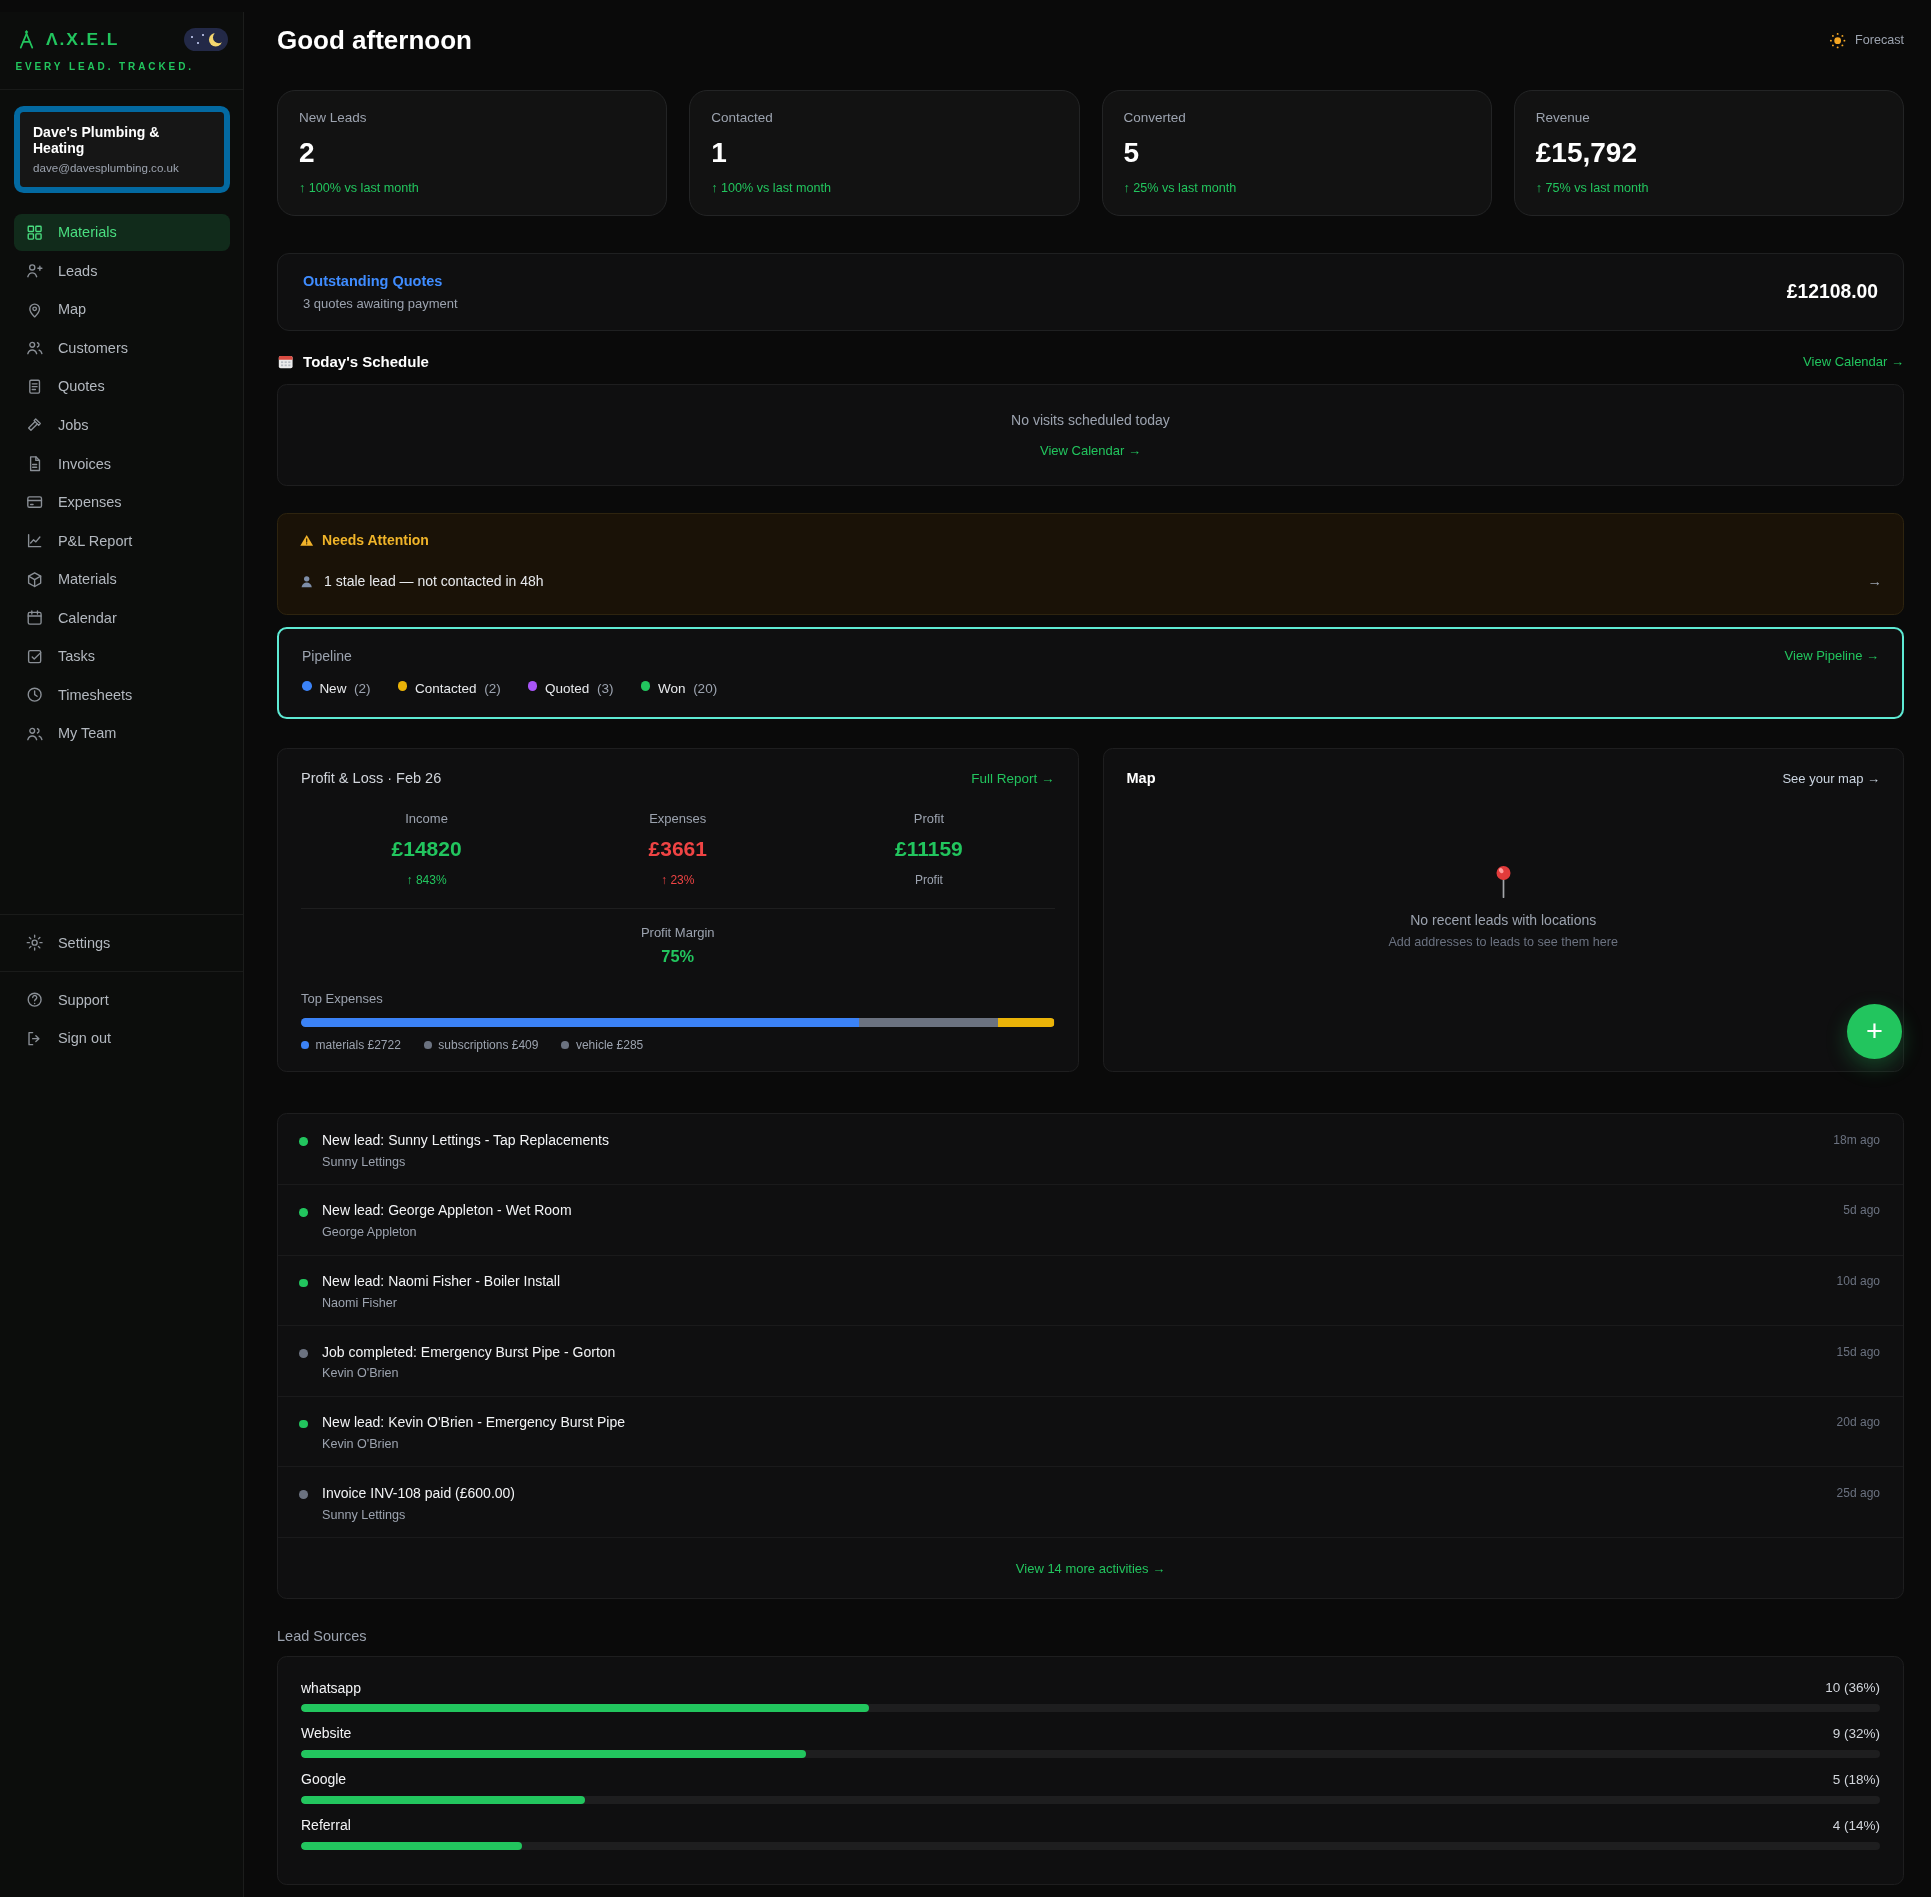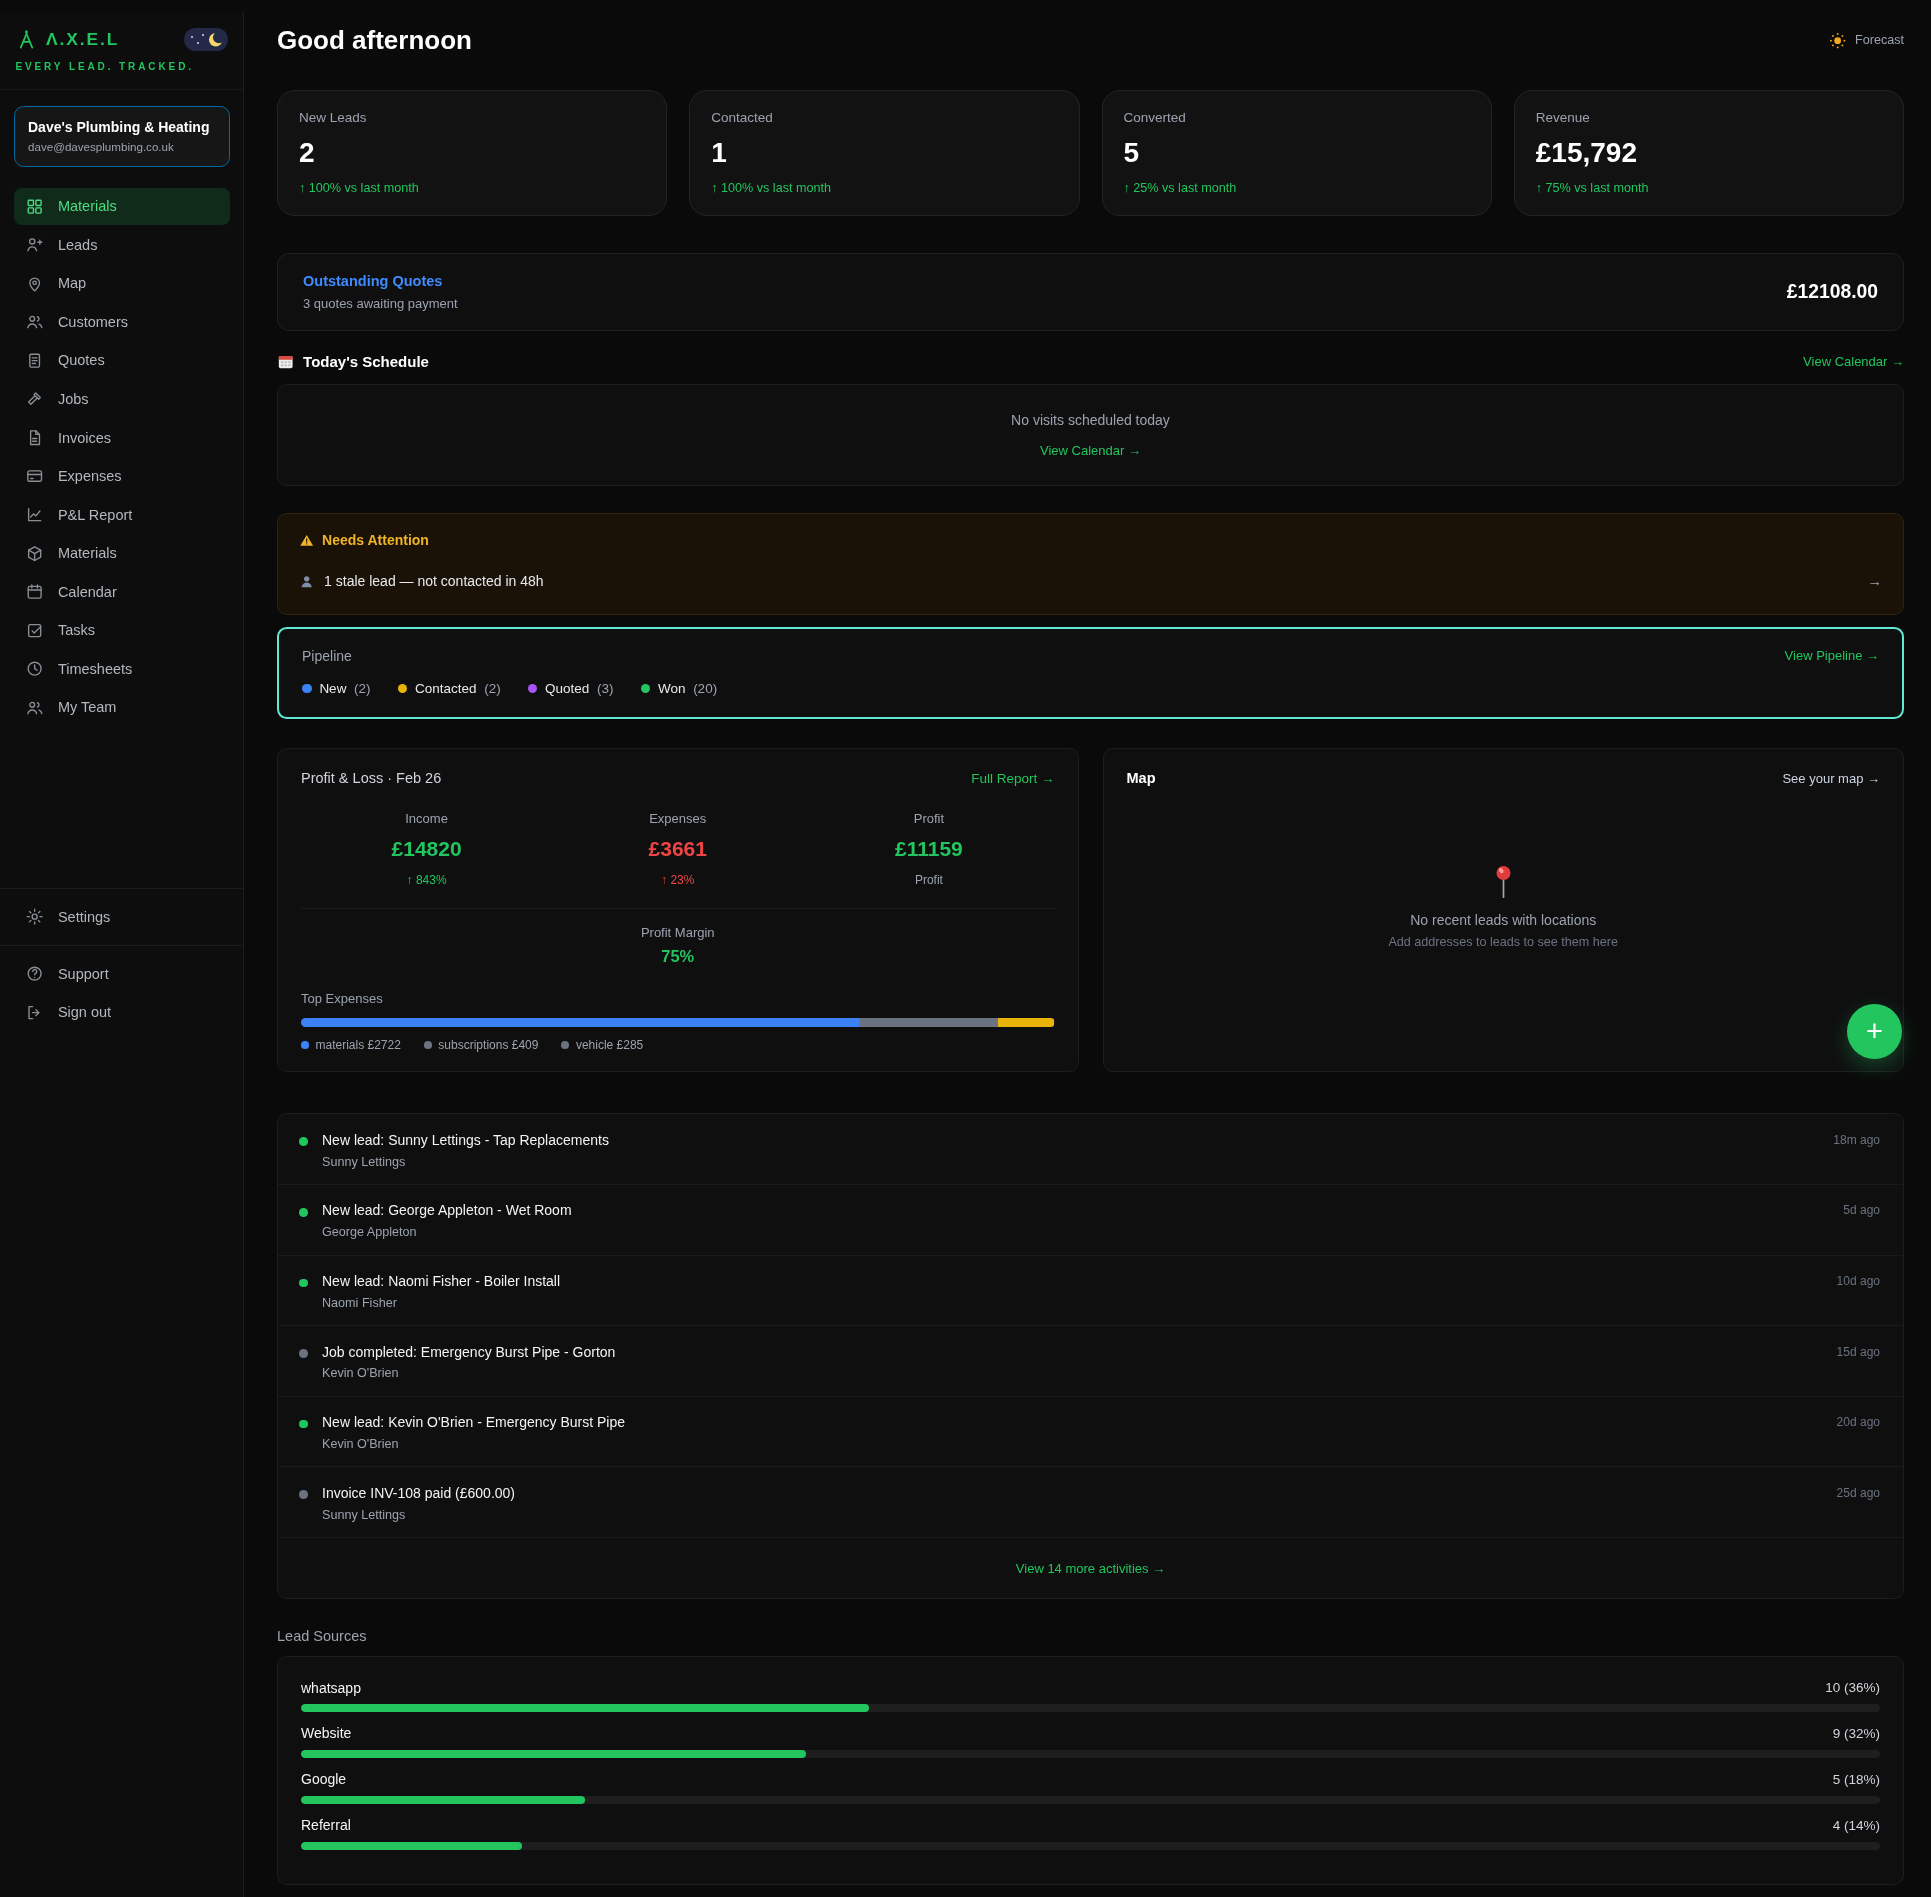--- a/index.html
+++ b/index.html
@@ -17,21 +17,21 @@
   .side-top{ padding:16.4px 15.4px 17.4px; border-bottom:1px solid #191a19; }
   .logo-row{ display:flex; align-items:center; justify-content:space-between; }
   .logo-left{ display:flex; align-items:center; gap:7.7px; }
   .logo-text{ color:#22c55e; font-size:17.4px; font-weight:700; letter-spacing:1.9px; }
   .tagline{ margin-top:9.7px; color:#22c55e; font-size:10px; font-weight:700; letter-spacing:2.9px; }
   .theme-toggle{ width:44px; height:23px; border-radius:11.6px; background:#232947;
     position:relative; cursor:pointer; }
   .theme-toggle .star{ position:absolute; width:1.9px; height:1.9px; border-radius:50%; background:#cfd6ff; }
   .theme-toggle svg{ position:absolute; right:2.9px; top:2.9px; }
 
-  .user-card{ margin:15.4px 13.5px 0; background:#161616; border:1px solid #0369a1;
+  .user-card{ margin:15.4px 13.5px 0; background:#161616; border:6px solid #0369a1;
     border-radius:9.7px; padding:12.6px 13.5px; }
   .user-name{ font-size:14px; font-weight:700; color:#ffffff; }
   .user-email{ margin-top:4.8px; font-size:11.6px; color:#9ca3af; }
 
   .side-nav{ margin-top:21px; }
   .nav-item{ display:flex; align-items:center; gap:13.5px; margin:1.9px 13.5px;
     padding:8.7px 11.6px; border-radius:7.7px; color:#b3b8bf; font-size:14.5px; cursor:pointer; }
   .nav-item .nav-ic{ width:19.3px; height:19.3px; color:#8a8f96; flex:0 0 19.3px; }
   .nav-item.active{ background:#112b1b; color:#4ade80; }
   .nav-item.active .nav-ic{ color:#4ade80; }
@@ -71,21 +71,21 @@
   .attention{ margin-top:27px; background:#1a1207; border:1px solid #2e240f; border-radius:9.7px;
     padding:18.3px 21px 25px; }
   .attention-head{ display:flex; align-items:center; gap:7.7px; color:#f0b429; font-size:14px; font-weight:700; }
   .attention-row{ margin-top:25px; display:flex; align-items:center; gap:9.7px; cursor:pointer; }
   .attention-text{ color:#e8eaed; font-size:14px; }
   .attention-arrow{ margin-left:auto; color:#9ca3af; font-size:14.5px; }
 
   .pipeline{ margin-top:12px; background:#0f0f10; border:2px solid #5eead4; border-radius:9.7px;
     padding:18.3px 23px 21px; }
   .pipe-legend{ margin-top:17.4px; display:flex; align-items:center; gap:27px; }
-  .pipe-item{ display:flex; align-items:center; gap:7.7px; font-size:13.5px; }
+  .pipe-item{ display:flex; gap:7.7px; font-size:13.5px; }
   .pipe-dot{ width:9.7px; height:9.7px; border-radius:50%; }
   .pipe-name{ color:#e8eaed; }
   .pipe-count{ color:#9ca3af; }
 
   .grid2{ margin-top:29px; display:grid; grid-template-columns:1fr 1fr; gap:24px; }
   .card{ background:#0f0f10; border:1px solid #1e1e1f; border-radius:9.7px; }
   .pnl{ padding:21px 23px 19.3px; }
   .pnl-head{ display:flex; align-items:center; justify-content:space-between; }
   .pnl-title{ color:#d1d5db; font-size:14.5px; }
   .pnl-cols{ margin-top:25px; display:grid; grid-template-columns:repeat(3,1fr); text-align:center; }

